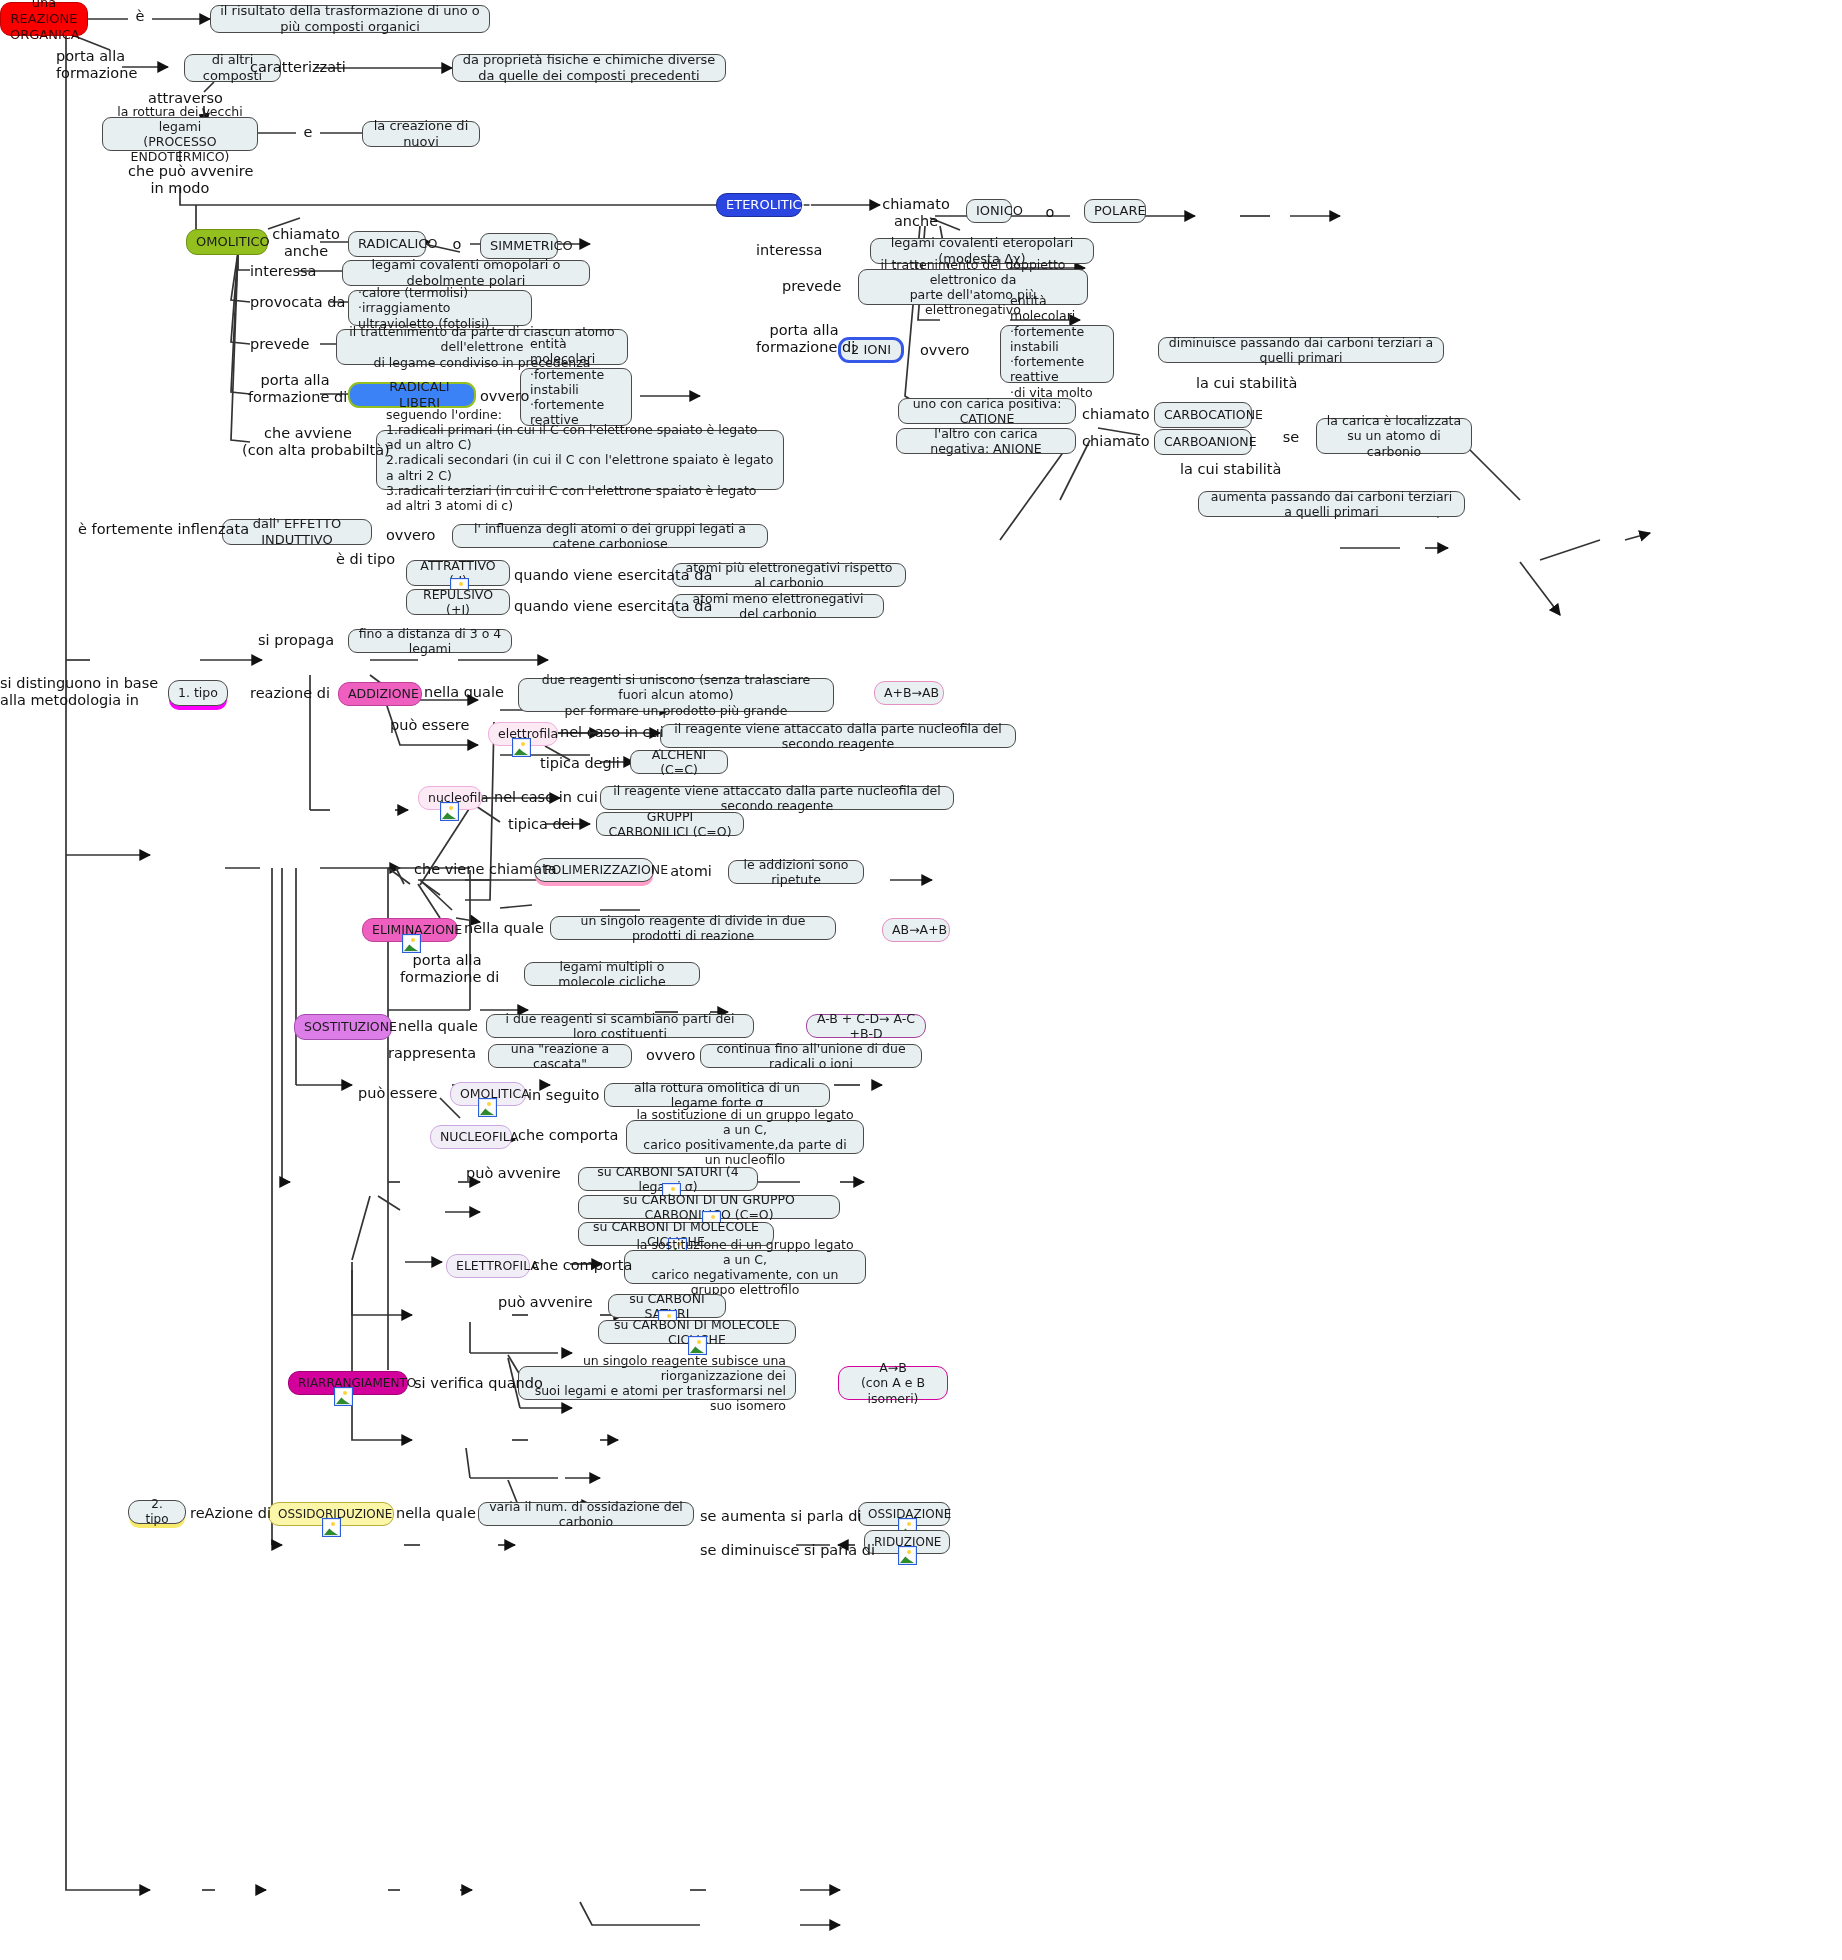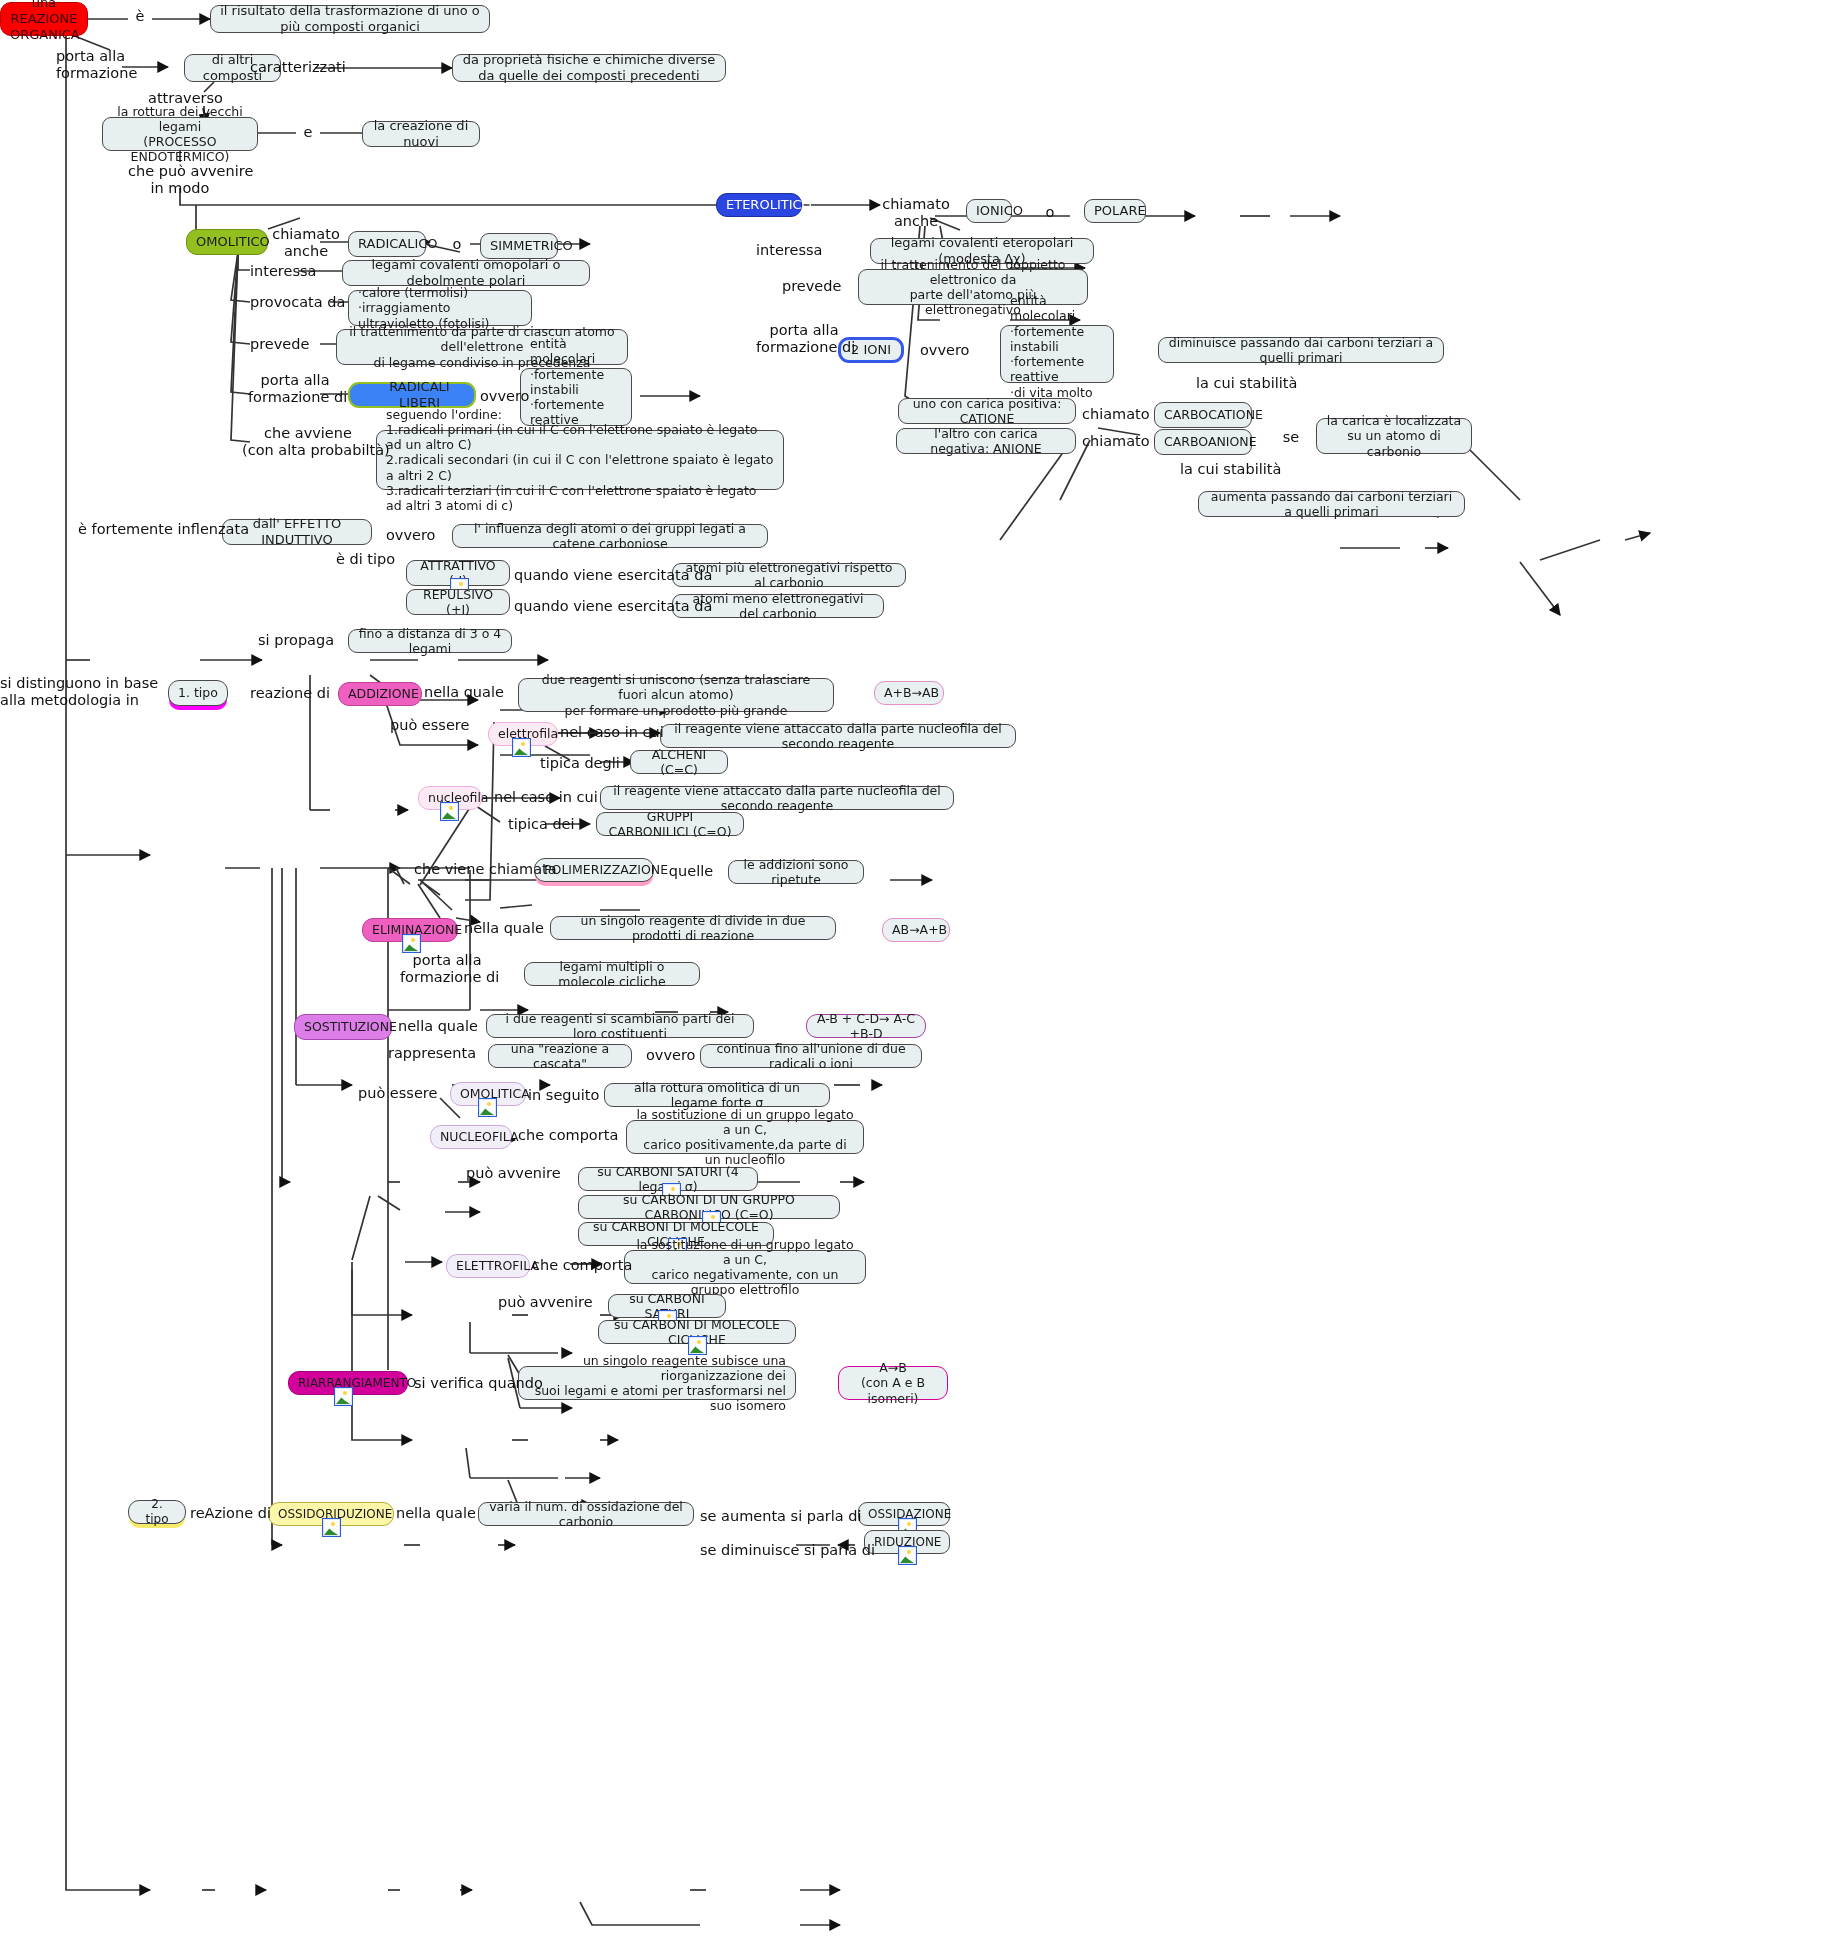--- a/index.html
+++ b/index.html
@@ -683,21 +683,21 @@
   <div class="lbl" style="left:0px;top:675px;width:118px;">si distinguono in base
 alla metodologia in</div>
   <div class="lbl" style="left:250px;top:685px;width:70px;">reazione di</div>
   <div class="lbl" style="left:424px;top:684px;width:70px;">nella quale</div>
   <div class="lbl" style="left:390px;top:717px;width:68px;">può essere</div>
   <div class="lbl" style="left:560px;top:724px;width:92px;">nel caso in cui</div>
   <div class="lbl" style="left:540px;top:755px;width:66px;">tipica degli</div>
   <div class="lbl" style="left:494px;top:789px;width:92px;">nel caso in cui</div>
   <div class="lbl" style="left:508px;top:816px;width:60px;">tipica dei</div>
   <div class="lbl" style="left:414px;top:861px;width:114px;">che viene chiamata</div>
-  <div class="lbl" style="left:666px;top:863px;width:50px;">quelle</div>
+  <div class="lbl" style="left:666px;top:863px;width:50px;">atomi</div>
 
   <div class="lbl" style="left:464px;top:920px;width:74px;">nella quale</div>
   <div class="lbl" style="left:400px;top:952px;width:94px;">porta alla
 formazione di</div>
 
   <div class="lbl" style="left:398px;top:1018px;width:74px;">nella quale</div>
   <div class="lbl" style="left:388px;top:1045px;width:78px;">rappresenta</div>
   <div class="lbl" style="left:646px;top:1047px;width:46px;">ovvero</div>
   <div class="lbl" style="left:358px;top:1085px;width:68px;">può essere</div>
   <div class="lbl" style="left:528px;top:1087px;width:66px;">in seguito</div>

